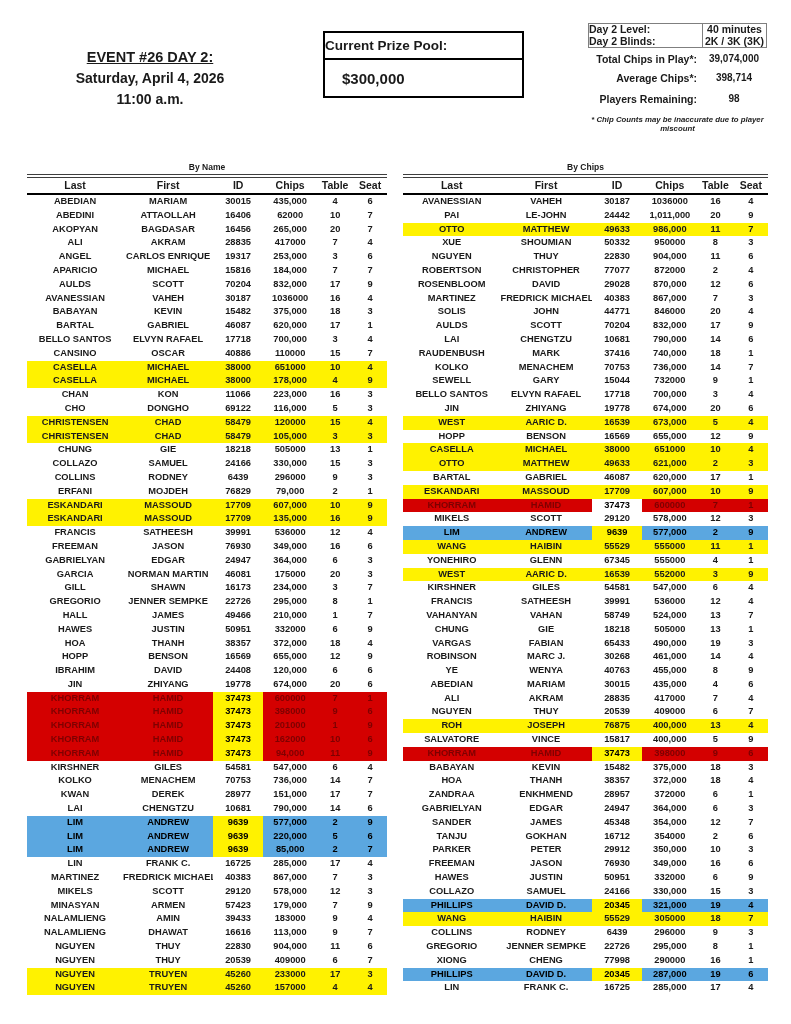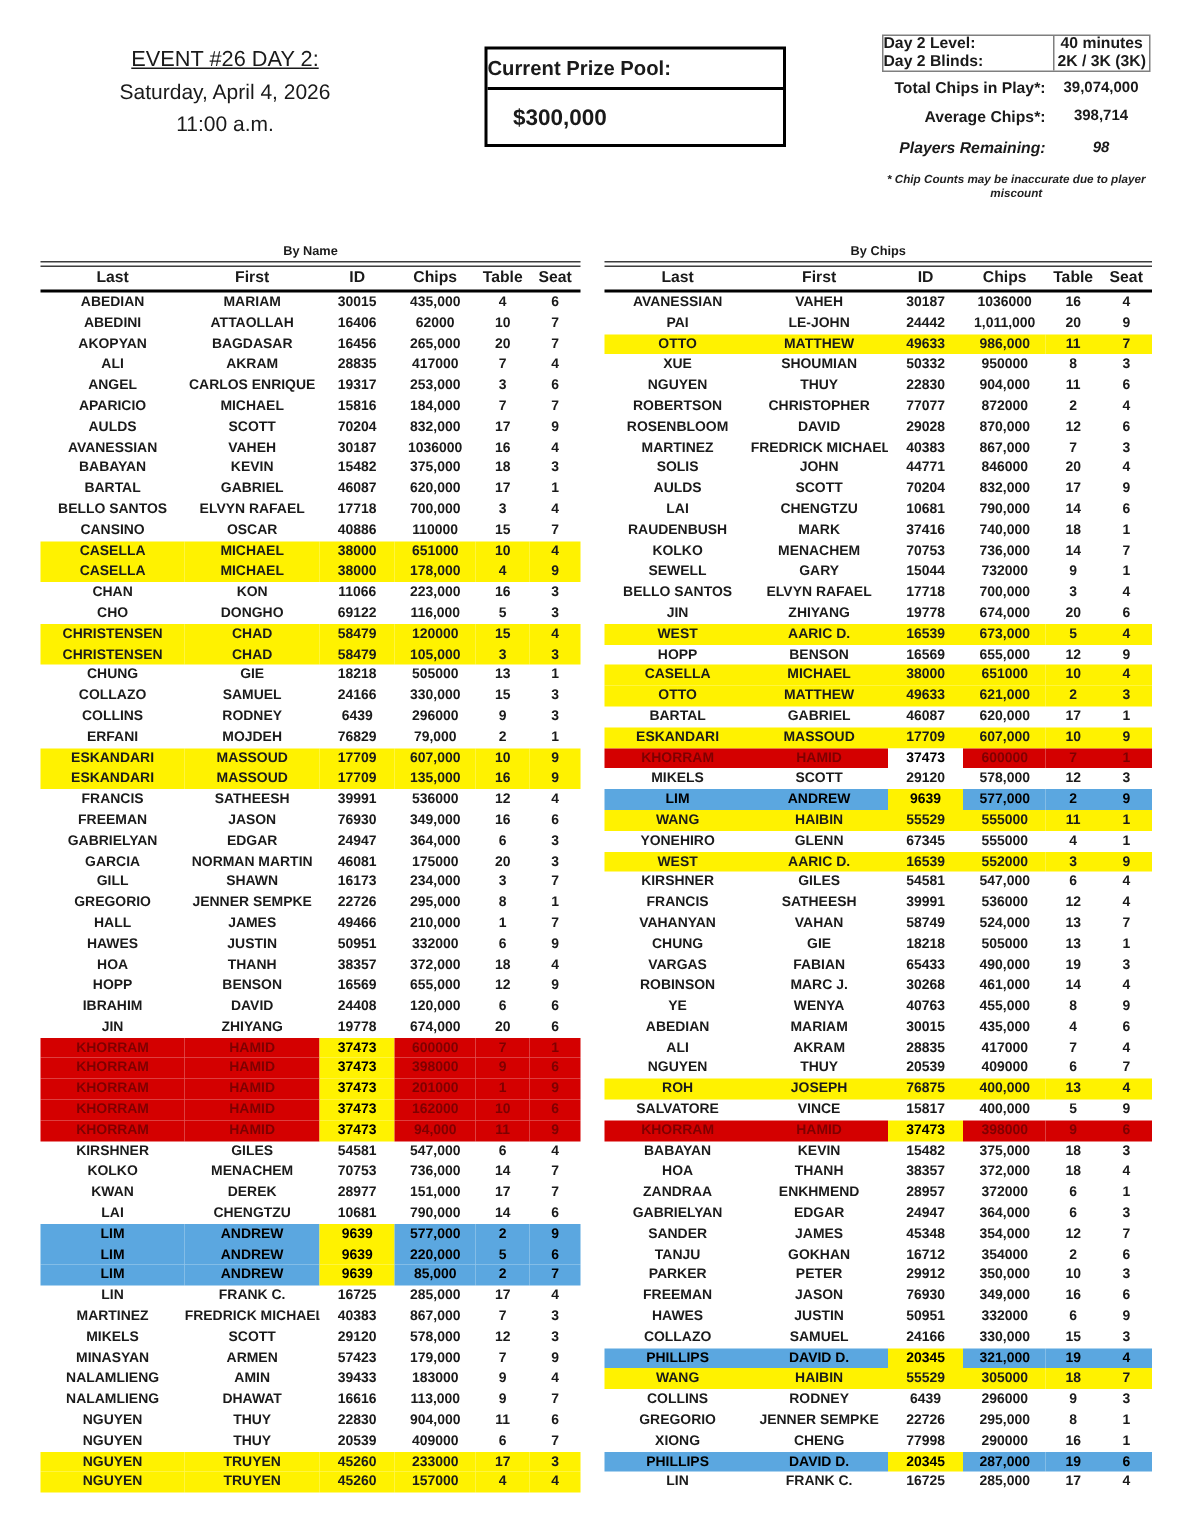--- a/index.html
+++ b/index.html
@@ -4,42 +4,42 @@
 <style>
   * { box-sizing: border-box; }
   html,body { margin:0; padding:0; background:#ffffff; }
   body {
     width:791px; height:1024px; position:relative; overflow:hidden;
     font-family:"Liberation Sans", sans-serif; color:#1a1a1a;
   }
 
   
   .event-block {
-    position:absolute; left:38px; top:30px; width:224px;
-    text-align:center; font-weight:normal; font-size:14px; line-height:21px;
+    position:absolute; left:38px; top:47px; width:224px;
+    text-align:center; font-weight:bold; font-size:14px; line-height:21px;
   }
   .event-title { text-decoration:underline; font-size:14.5px; }
 
   .prize-box {
     position:absolute; left:323px; top:31px; width:201px; height:67px;
     border:2.5px solid #000; text-align:left; font-weight:bold;
   }
   .prize-label { height:27px; line-height:26px; border-bottom:2.5px solid #000; font-size:13.5px; }
   .prize-value { height:35px; line-height:37px; font-size:15px;padding-left:17px; }
 
   .info-block { position:absolute; left:588px; top:23px; width:179px; font-weight:bold; }
   .info-box { border:1.5px solid #7f7f7f; display:grid; grid-template-columns:113px 1fr; }
   .info-box .lbl { text-align:left; padding-right:4px; font-size:10.5px; line-height:11.5px; }
   .info-box .val { text-align:center; font-size:10.5px; line-height:11.5px; border-left:1.5px solid #7f7f7f; white-space:nowrap; }
   .info-line { display:grid; grid-template-columns:113px 1fr; }
   .info-line .lbl { text-align:right; padding-right:4px; font-size:10.5px; }
   .info-line .val { text-align:center; font-size:10px; white-space:nowrap; }
   .info-line.total   { margin-top:5px; }
   .info-line.avg     { margin-top:7px; }
-  .info-line.players { margin-top:9px;font-style:italic; }
+  .info-line.players { margin-top:9px; }
   .footnote { margin-top:10px; text-align:center; font-size:7.8px; font-style:italic; font-weight:bold; color:#222; }
 
   
   .tables { position:absolute; left:27px; top:162px; display:flex; gap:16px; }
   .ptable { width:360px; }
   .ptable.rightt { width:365px; }
   .ptable-title { text-align:center; font-size:8.5px; font-weight:bold; height:12px; line-height:11px; }
   .double-line { height:4px; border-top:1.5px solid #3d3d3d; border-bottom:1.5px solid #3d3d3d; }
   .thead, .row { display:grid; grid-template-columns:26.7% 25% 13.9% 15% 10% 9.4%; }
   .thead { height:15px; }

